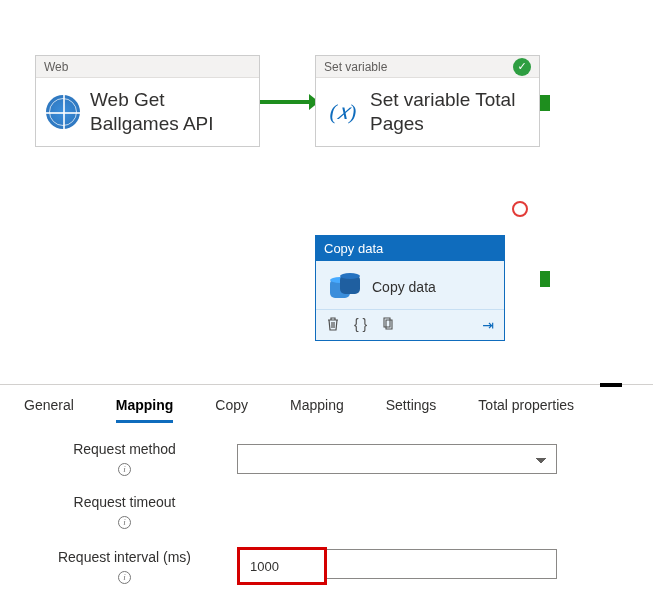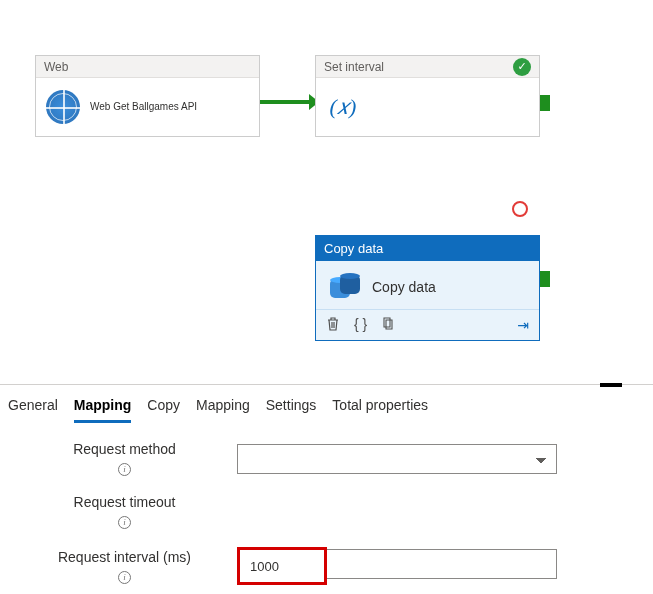--- a/index.html
+++ b/index.html
@@ -35,21 +35,21 @@
     height: 22px;
   }
   .activity-body {
     padding: 10px 10px;
     display: flex;
     align-items: center;
     gap: 10px;
     min-height: 58px;
   }
   .activity-label {
-    font-size: 10px;
+    font-size: 19px;
     color: #323130;
     line-height: 1.25;
   }
   .globe-icon {
     width: 34px; height: 34px;
     flex: 0 0 34px;
     border-radius: 50%;
     background: radial-gradient(circle at center, #3b8edb 0%, #2a6fb5 100%);
     position: relative;
   }
@@ -88,21 +88,21 @@
   .db-cyl::before{
     content:"";position:absolute;top:-3px;left:0;right:0;height:6px;border-radius:50%;
     background:inherit;filter:brightness(1.2);
   }
   .db-a{left:0;top:7px;background:#3b8edb;}
   .db-b{left:10px;top:3px;background:#1f5fa0;}
   .copy-node {
     position:absolute;
     left:315px;
     top:235px;
-    width:225px;
+    width:190px;
     border:1px solid #0f6cbd;
     background:#e9f3fb;
   }
   .copy-header{
     background:#0f6cbd;
     color:#fff;
     padding:5px 8px;
     font-size:13px;
   }
   .copy-body{
@@ -155,22 +155,22 @@
     border-top:1px solid #d2d0ce;
     margin-top:4px;
   }
   .tick-mark{
     position:absolute;
     left:600px;top:383px;
     width:22px;height:4px;background:#000;
   }
   .tabs{
     display:flex;
-    gap:16px;
-    padding:12px 12px 0 8px;
+    gap:42px;
+    padding:12px 12px 0 24px;
     font-size:14px;
   }
   .tab{
     padding-bottom:7px;
     cursor:pointer;
     color:#323130;
   }
   .tab.active{
     font-weight:600;
     border-bottom:3px solid #0f6cbd;
@@ -247,27 +247,28 @@
         </div>
       <div class="activity-label">Web Get Ballgames API</div>
     </div>
   </div>
 
   <div class="arrow arrow-line"></div>
   <div class="arrow-head"></div>
 
   <div class="activity-node" style="left:315px;top:55px">
     <div class="activity-header">
-      <span>Set interval</span>
+      <span>Set variable</span>
       <span class="success-badge">
           <span>✓</span>
         </span>
     </div>
     <div class="activity-body">
       <div class="var-icon">(𝑥)</div>
+      <div class="activity-label">Set variable Total Pages</div>
     </div>
   </div>
   <div class="out-stub stub1"></div>
 
   <div class="status-ring"></div>
 
   <div class="copy-node">
     <div class="copy-header">Copy data</div>
     <div class="copy-body">
       <div class="db-stack">

